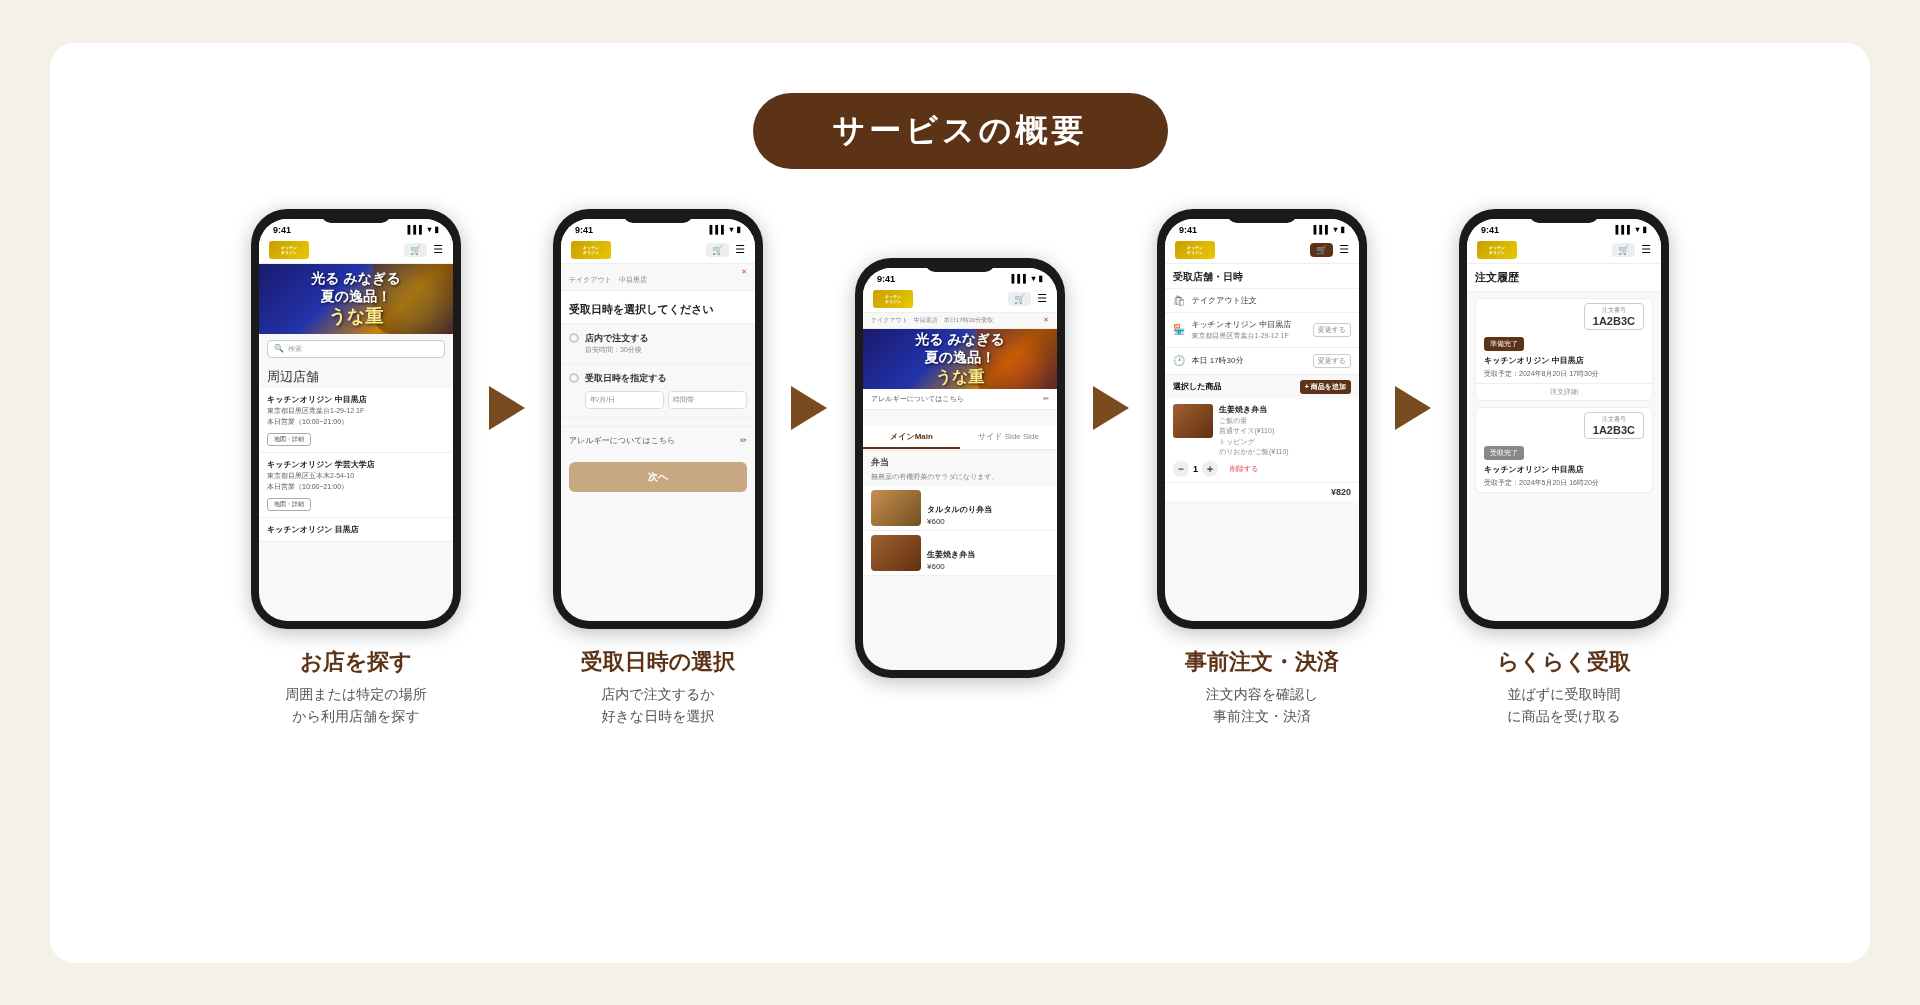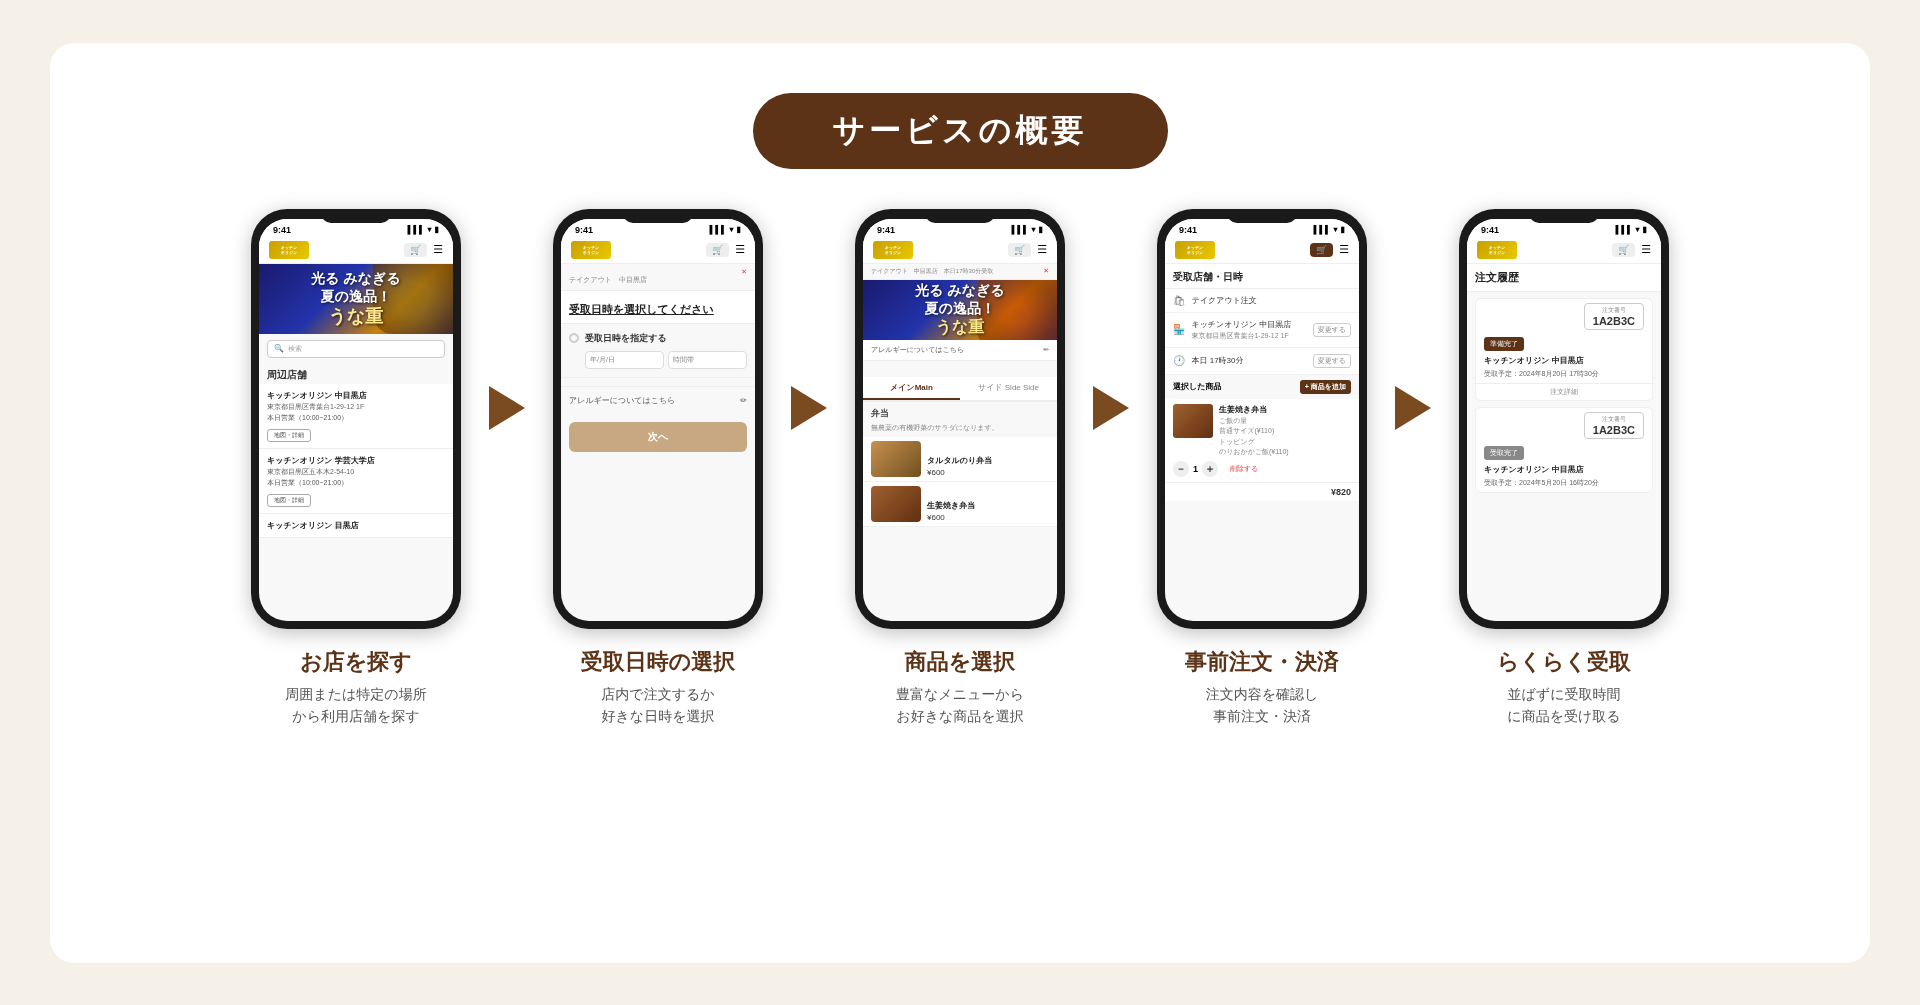--- a/index.html
+++ b/index.html
@@ -160,22 +160,22 @@
       align-items: center;
       margin: 6px 8px;
       border: 1px solid #ccc;
       border-radius: 4px;
       padding: 3px 6px;
       background: #fff;
       font-size: 8px;
       gap: 4px;
     }
     .nearby-title {
-      font-size: 10px;
-      font-weight: bold;
+      font-size: 13px;
+      font-weight: normal;
       padding: 4px 8px 2px;
       color: #333;
     }
     .store-item {
       padding: 6px 8px;
       border-bottom: 1px solid #eee;
       background: #fff;
     }
     .store-name {
       font-size: 8px;
@@ -632,23 +632,30 @@
               <div class="menu-icon-btn">☰</div>
             </div>
           </div>
 
           <div style="padding:4px 8px;background:#f8f8f8;border-bottom:1px solid #eee;">
             <span style="font-size:7px;color:#888;">テイクアウト　中目黒店</span>
             <span style="font-size:7px;color:#e04040;float:right;">✕</span>
           </div>
 
           <div style="padding:8px 8px 6px;background:#fff;border-bottom:1px solid #eee;">
-            <span style="font-size:11px;font-weight:bold;color:#222;text-decoration:underline;">受取日時を選択してください</span>
-          </div>
-
+            <span style="font-size:11px;font-weight:bold;color:#222;">受取日時を選択してください</span>
+          </div>
+
+          <div class="radio-option">
+            <div class="radio-circle"></div>
+            <div>
+              <div class="radio-label">店内で注文する</div>
+              <div class="radio-sublabel">目安時間：30分後</div>
+            </div>
+          </div>
 
           <div class="radio-option">
             <div class="radio-circle"></div>
             <div style="width:100%;">
               <div class="radio-label">受取日時を指定する</div>
               <div class="date-dropdowns">
                 <div class="date-dropdown">年/月/日</div>
                 <div class="date-dropdown">時間帯</div>
               </div>
             </div>
@@ -725,24 +732,20 @@
 
           <div class="menu-item">
             <div class="menu-item-img" style="background:linear-gradient(135deg,#a06030,#603010);"></div>
             <div class="menu-item-info">
               <div class="menu-item-name">生姜焼き弁当</div>
               <div class="menu-item-price">¥600</div>
             </div>
           </div>
         </div>
       </div>
-      <div class="card-label-area">
-        <div class="card-label-main">商品を選択</div>
-        <div class="card-label-sub">豊富なメニューから<br>お好きな商品を選択</div>
-      </div>
     </div>
 
     <div class="arrow"></div>
 
     <div class="phone-card">
       <div class="phone-frame">
         <div class="phone-notch"></div>
         <div class="phone-screen">
           <div class="phone-status-bar">
             <span>9:41</span>

